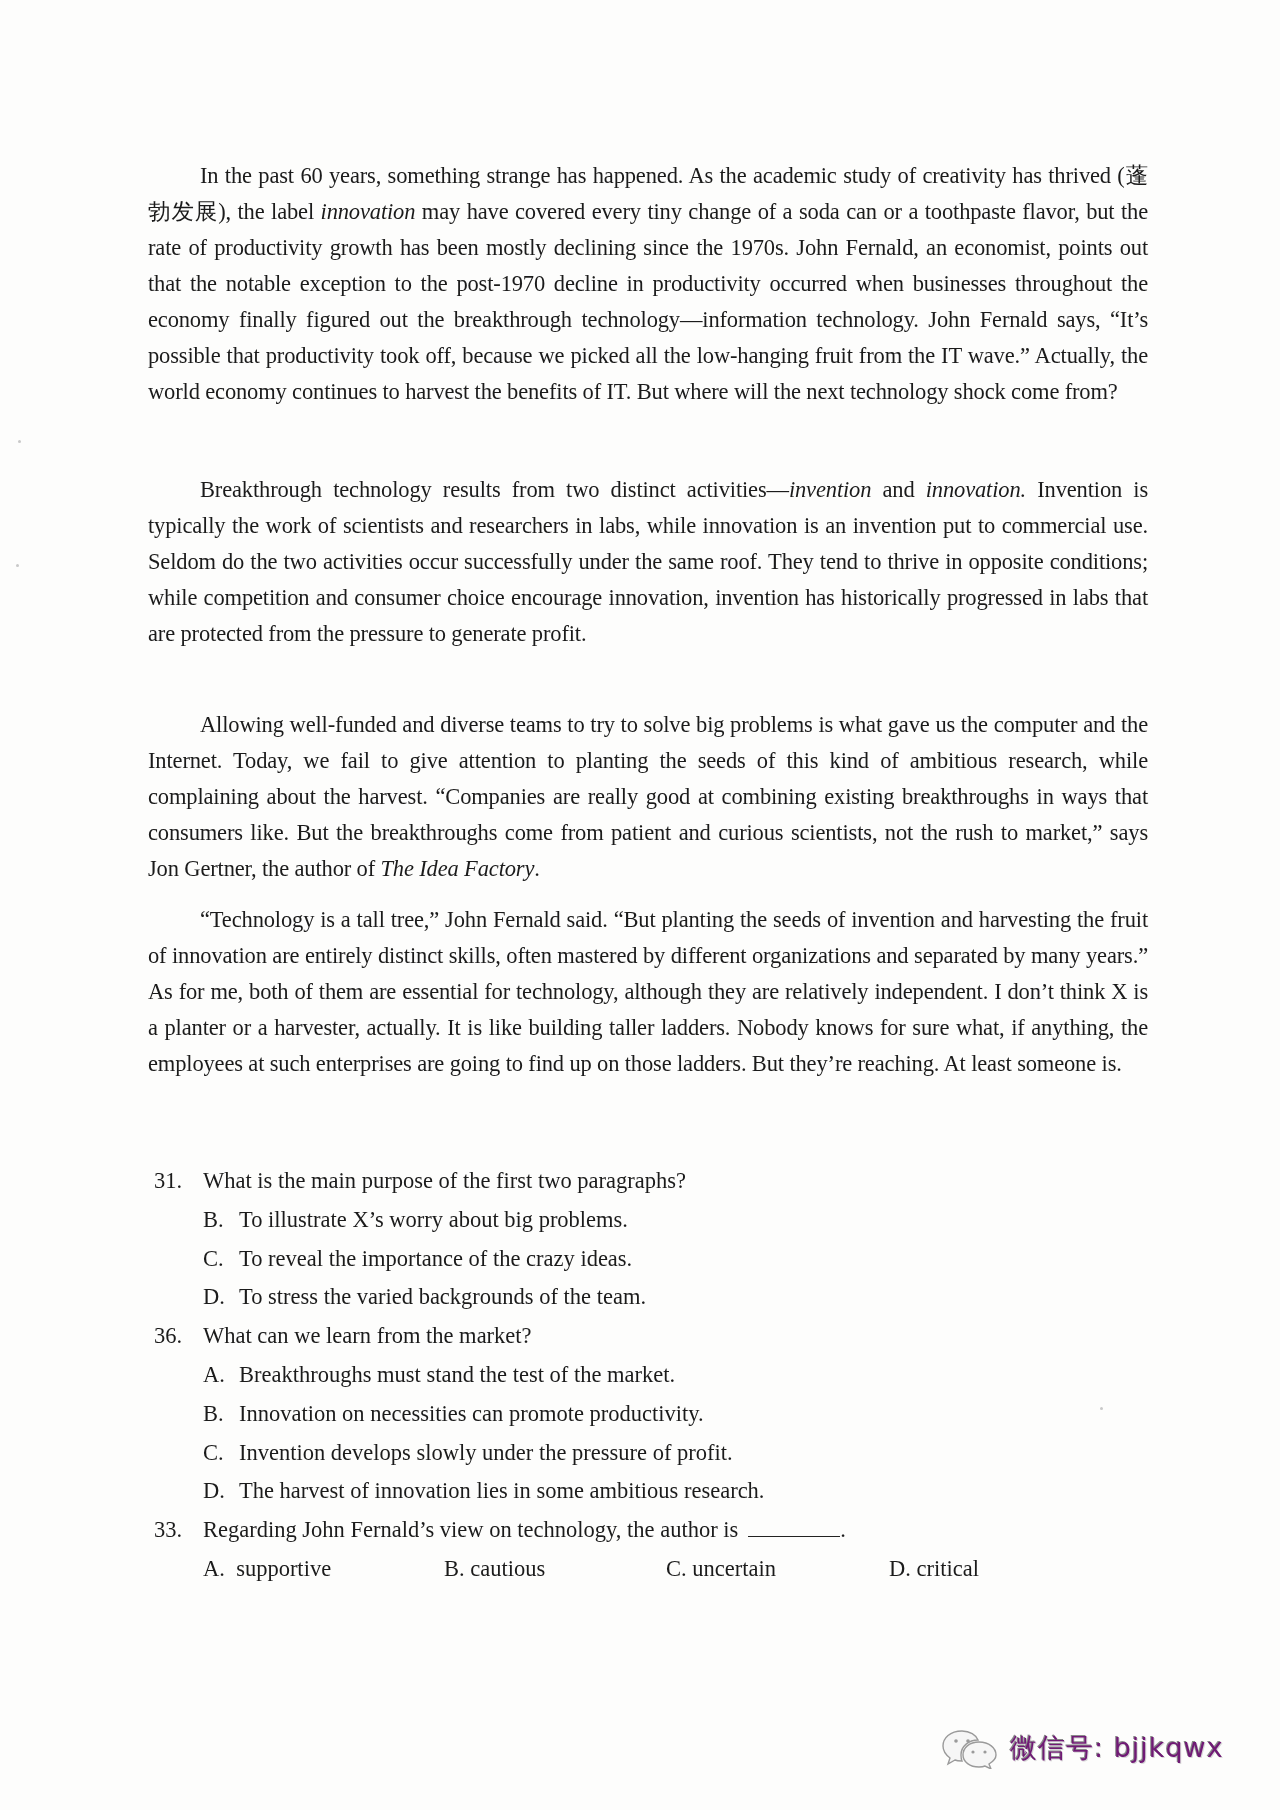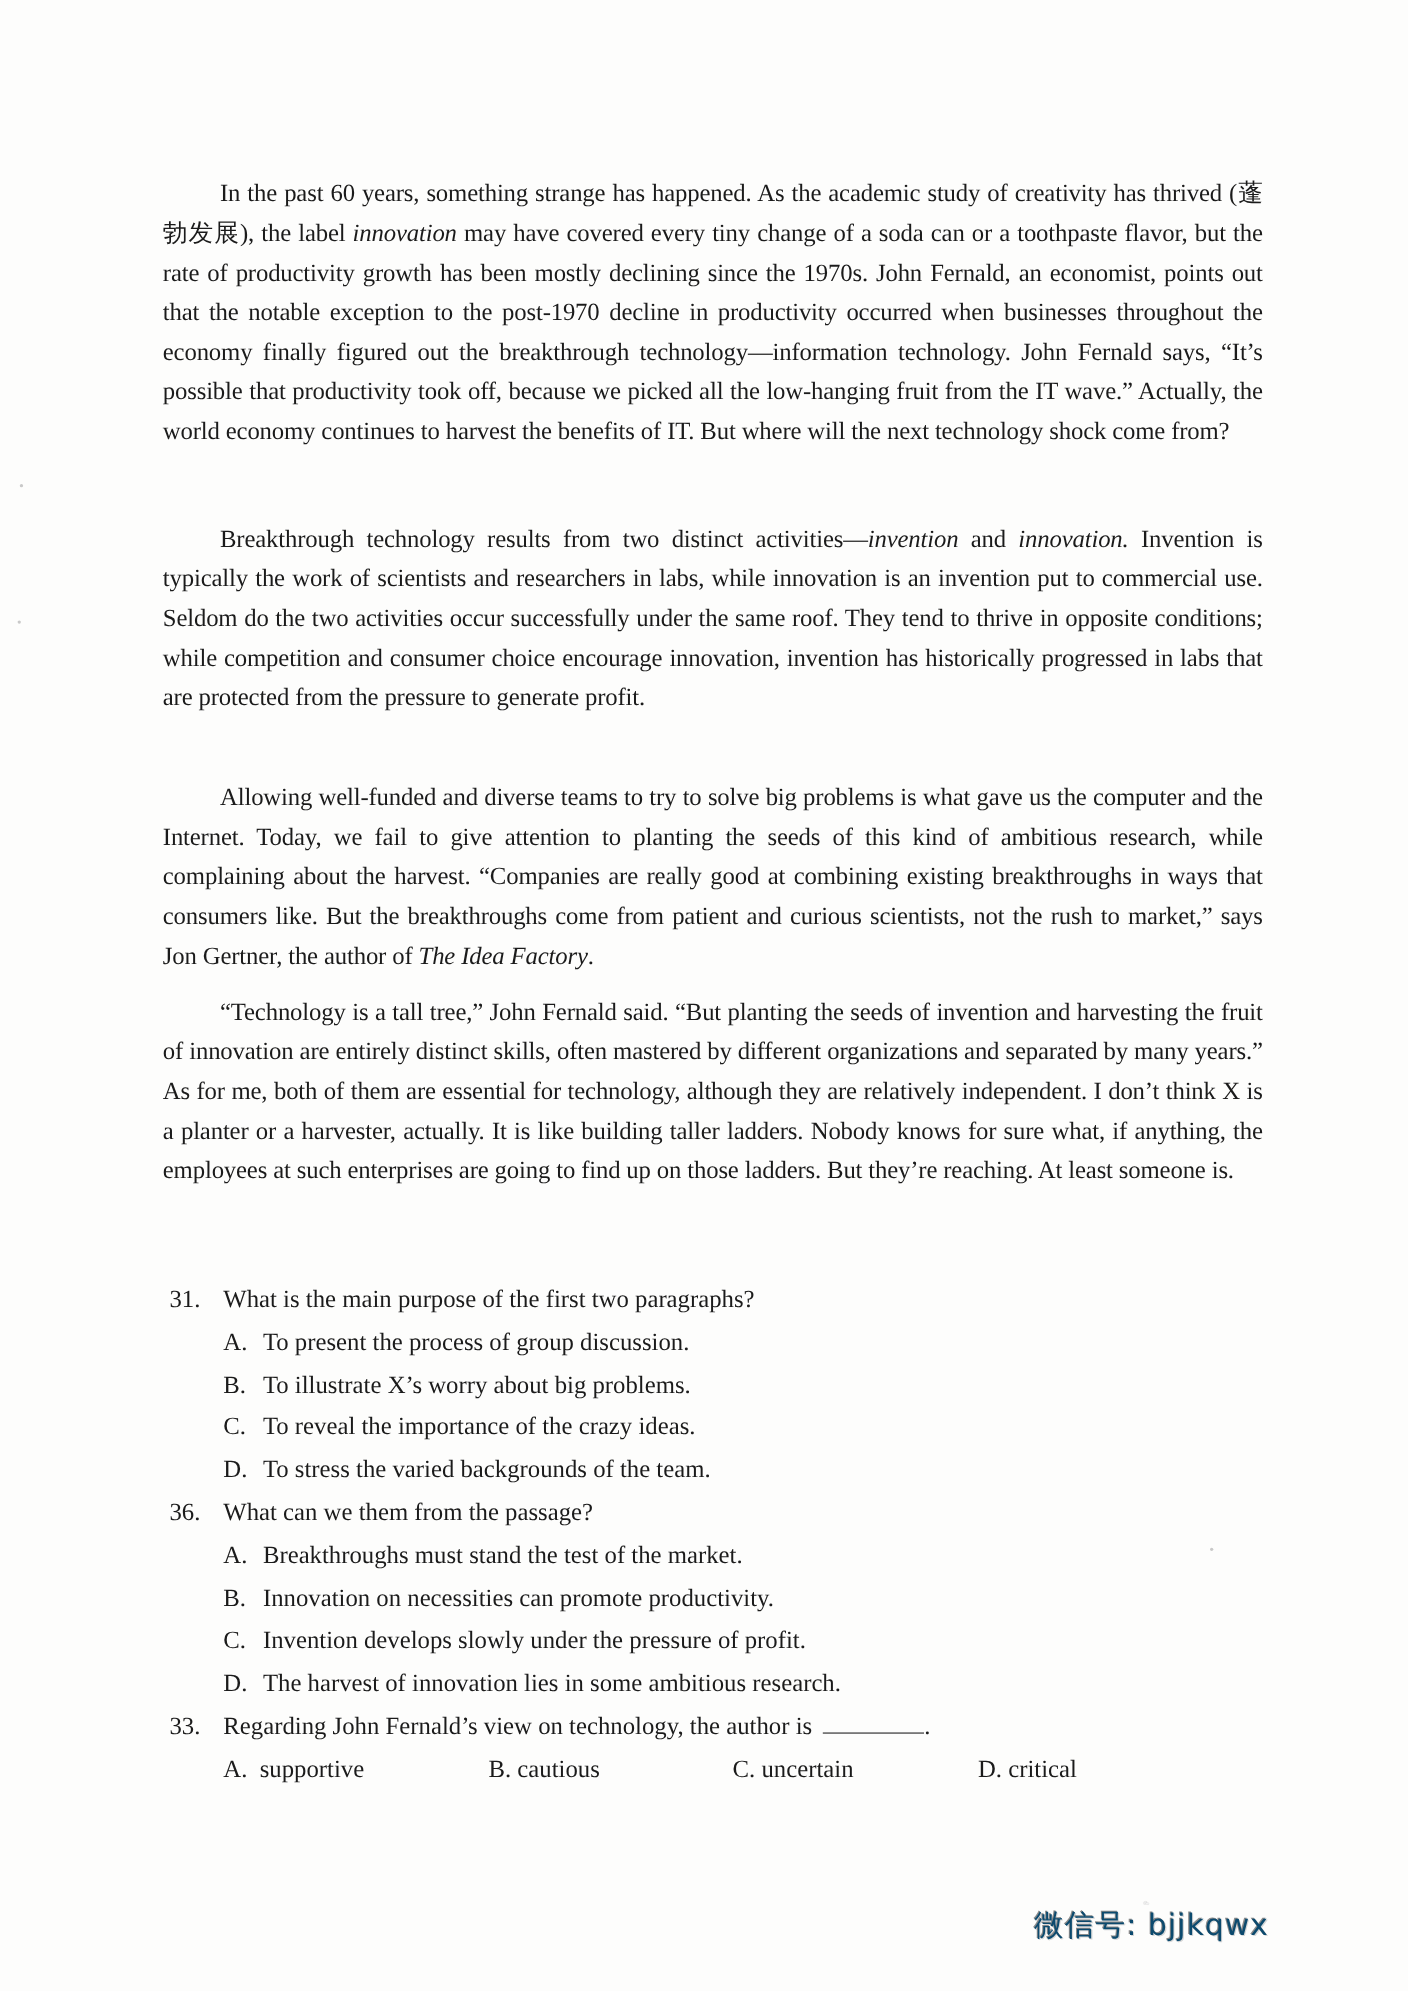--- a/index.html
+++ b/index.html
@@ -89,26 +89,25 @@
       letter-spacing: 0.5px;
       font-family: "DejaVu Sans", sans-serif;
     }
     .watermark {
       position: absolute;
       left: 940px;
       top: 1728px;
       height: 40px;
       display: flex;
       align-items: center;
-      color: #0c4a6e;
+      color: #701a75;
       font-family: "DejaVu Sans", sans-serif;
       font-size: 27px;
       letter-spacing: 1px;
       text-shadow: -1px -1px 0 #8a8a8a, 1px 1px 0 #d8d8d8;
-      flex-direction: column;
     }
     .wechat-icon { width: 60px; height: 42px; margin-right: 10px; }
     .scan-mark {
       position: absolute;
       width: 3px; height: 3px;
       background: #c9c9c9;
       border-radius: 50%;
     }
   </style>
 </head>
@@ -122,29 +121,28 @@
     <p class="para-3"><span>Allowing well-funded and diverse teams to try to solve big problems is what gave us the computer and the Internet. Today, we fail to give attention to planting the seeds of this kind of ambitious research, while complaining about the harvest. “Companies are really good at combining existing breakthroughs in ways that consumers like. But the breakthroughs come from patient and curious scientists, not the rush to market,” says Jon Gertner, the author of </span><em>The Idea Factory</em><span>.</span></p>
     <p class="para-4"><span>“Technology is a tall tree,” John Fernald said. “But planting the seeds of invention and harvesting the fruit of innovation are entirely distinct skills, often mastered by different organizations and separated by many years.” As for me, both of them are essential for technology, although they are relatively independent. I don’t think X is a planter or a harvester, actually. It is like building taller ladders. Nobody knows for sure what, if anything, the employees at such enterprises are going to find up on those ladders. But they’re reaching. At least someone is.</span></p>
   </div>
 
   <div class="questions">
 
     <div class="q">
       <div class="q-stem">
         <span class="q-num">31.</span><span>What is the main purpose of the first two paragraphs?</span>
       </div>
-      <div class="q-option"><span class="opt-letter">A.</span><span>To present the process of group discussion.</span></div>
       <div class="q-option"><span class="opt-letter">B.</span><span>To illustrate X’s worry about big problems.</span></div>
       <div class="q-option"><span class="opt-letter">C.</span><span>To reveal the importance of the crazy ideas.</span></div>
       <div class="q-option"><span class="opt-letter">D.</span><span>To stress the varied backgrounds of the team.</span></div>
     </div>
 
     <div class="q">
       <div class="q-stem">
-        <span class="q-num">36.</span><span>What can we them from the passage?</span>
+        <span class="q-num">36.</span><span>What can we learn from the market?</span>
       </div>
       <div class="q-option"><span class="opt-letter">A.</span><span>Breakthroughs must stand the test of the market.</span></div>
       <div class="q-option"><span class="opt-letter">B.</span><span>Innovation on necessities can promote productivity.</span></div>
       <div class="q-option"><span class="opt-letter">C.</span><span>Invention develops slowly under the pressure of profit.</span></div>
       <div class="q-option"><span class="opt-letter">D.</span><span>The harvest of innovation lies in some ambitious research.</span></div>
     </div>
 
     <div class="q">
       <div class="q-stem">
         <span class="q-num">33.</span><span>Regarding John Fernald’s view on technology, the author is</span><span class="blank"></span><span>.</span>

